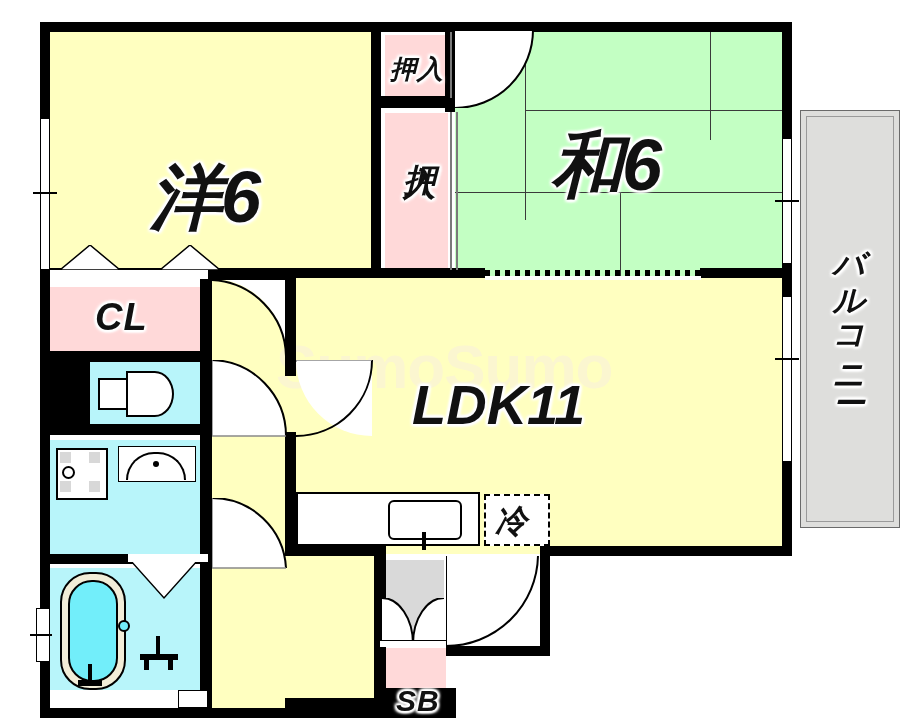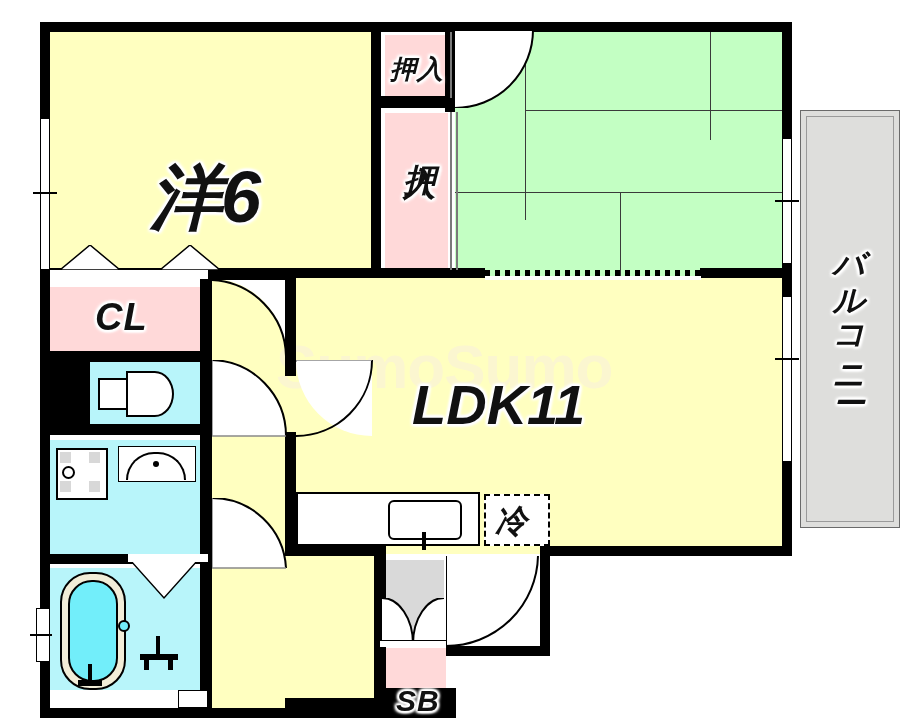--- a/index.html
+++ b/index.html
@@ -314,20 +314,21 @@
 
   <div class="abs" style="left:296px; top:492px; width:184px; height:54px; background:#ffffff; border:2px solid #000; box-sizing:border-box;"></div>
   <div class="abs" style="left:388px; top:500px; width:74px; height:40px; background:#ffffff; border:2px solid #000; box-sizing:border-box; border-radius:6px;"></div>
   <div class="abs" style="left:422px; top:532px; width:4px; height:18px; background:#000;"></div>
 
   <div class="dashed-box" style="left:484px; top:494px; width:66px; height:52px; background:#ffffff;"></div>
   <div class="label lbl-rei" style="left:495px; top:500px;">冷</div>
 
   <div class="label lbl-yo" style="left:150px; top:106px;margin-top:44px;">洋6</div>
 
+  <div class="label lbl-wa" style="left:551px; top:118px;">和6</div>
 
   <div class="label lbl-ldk" style="left:412px; top:372px;">LDK11</div>
 
   <div class="label lbl-bal" style="left:827px; top:228px;">バルコニー</div>
 
   <div class="label lbl-cl" style="left:95px; top:296px;">CL</div>
 
   <div class="label lbl-oshi-h" style="left:390px; top:52px;">押入</div>
 
   <div class="label lbl-oshi-v" style="left:398px; top:138px;">押入</div>

